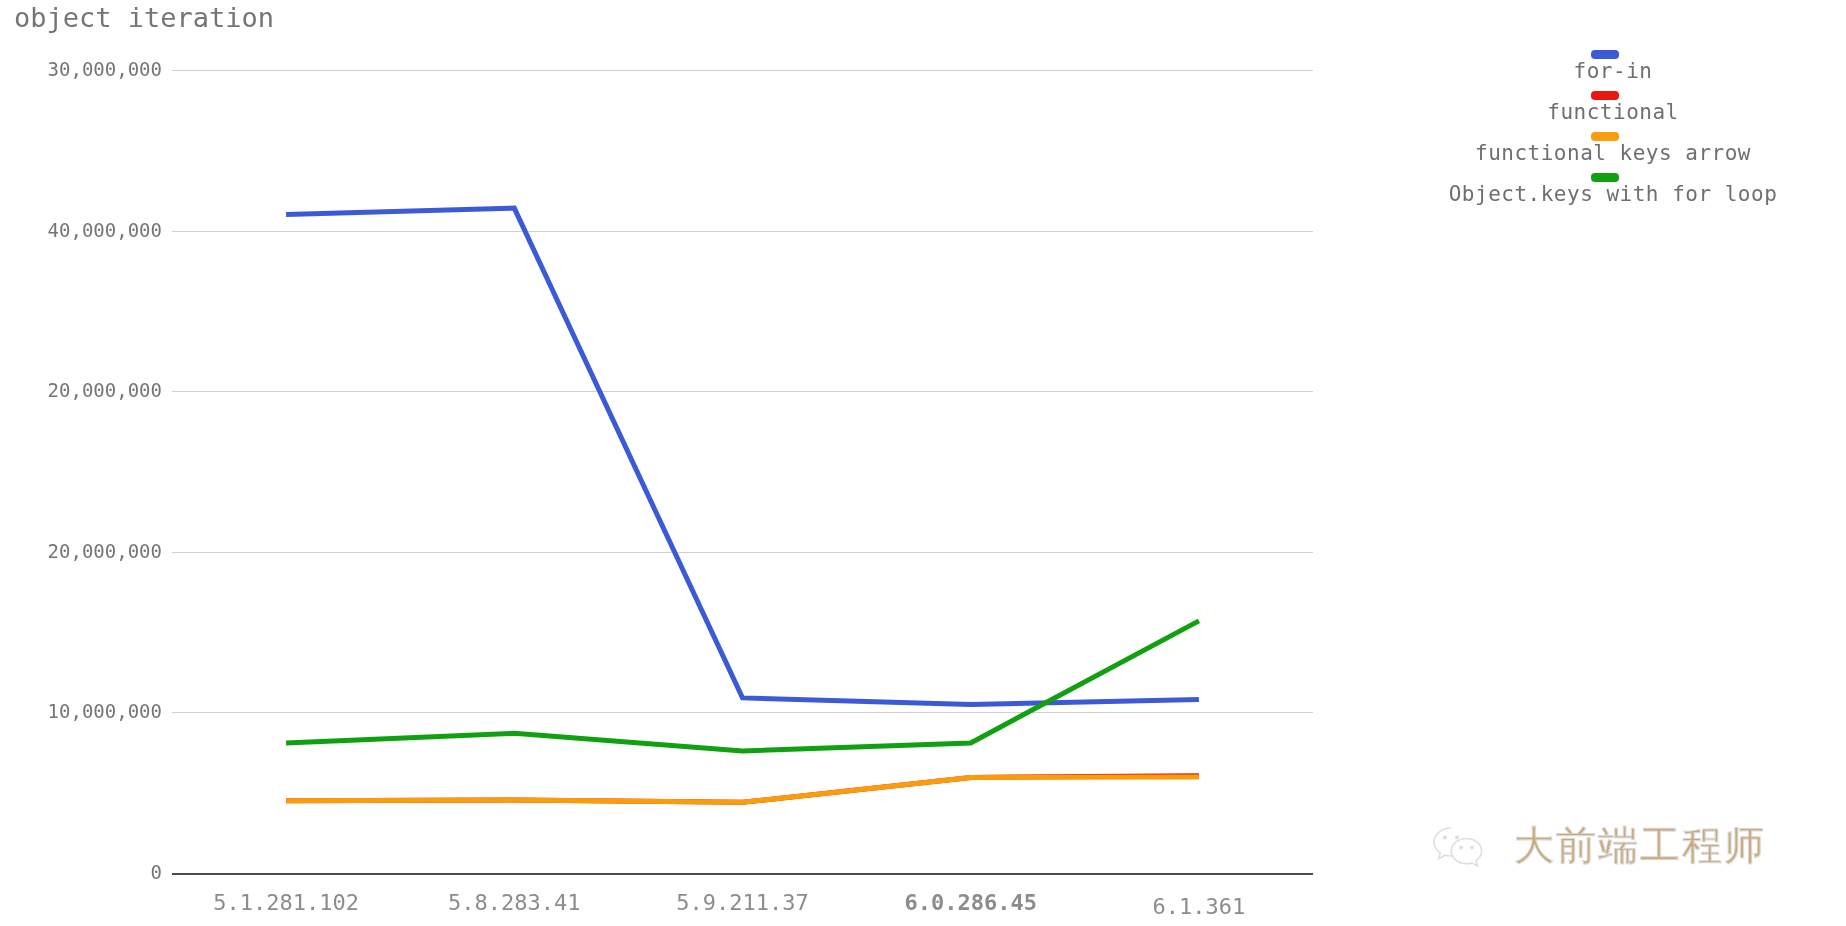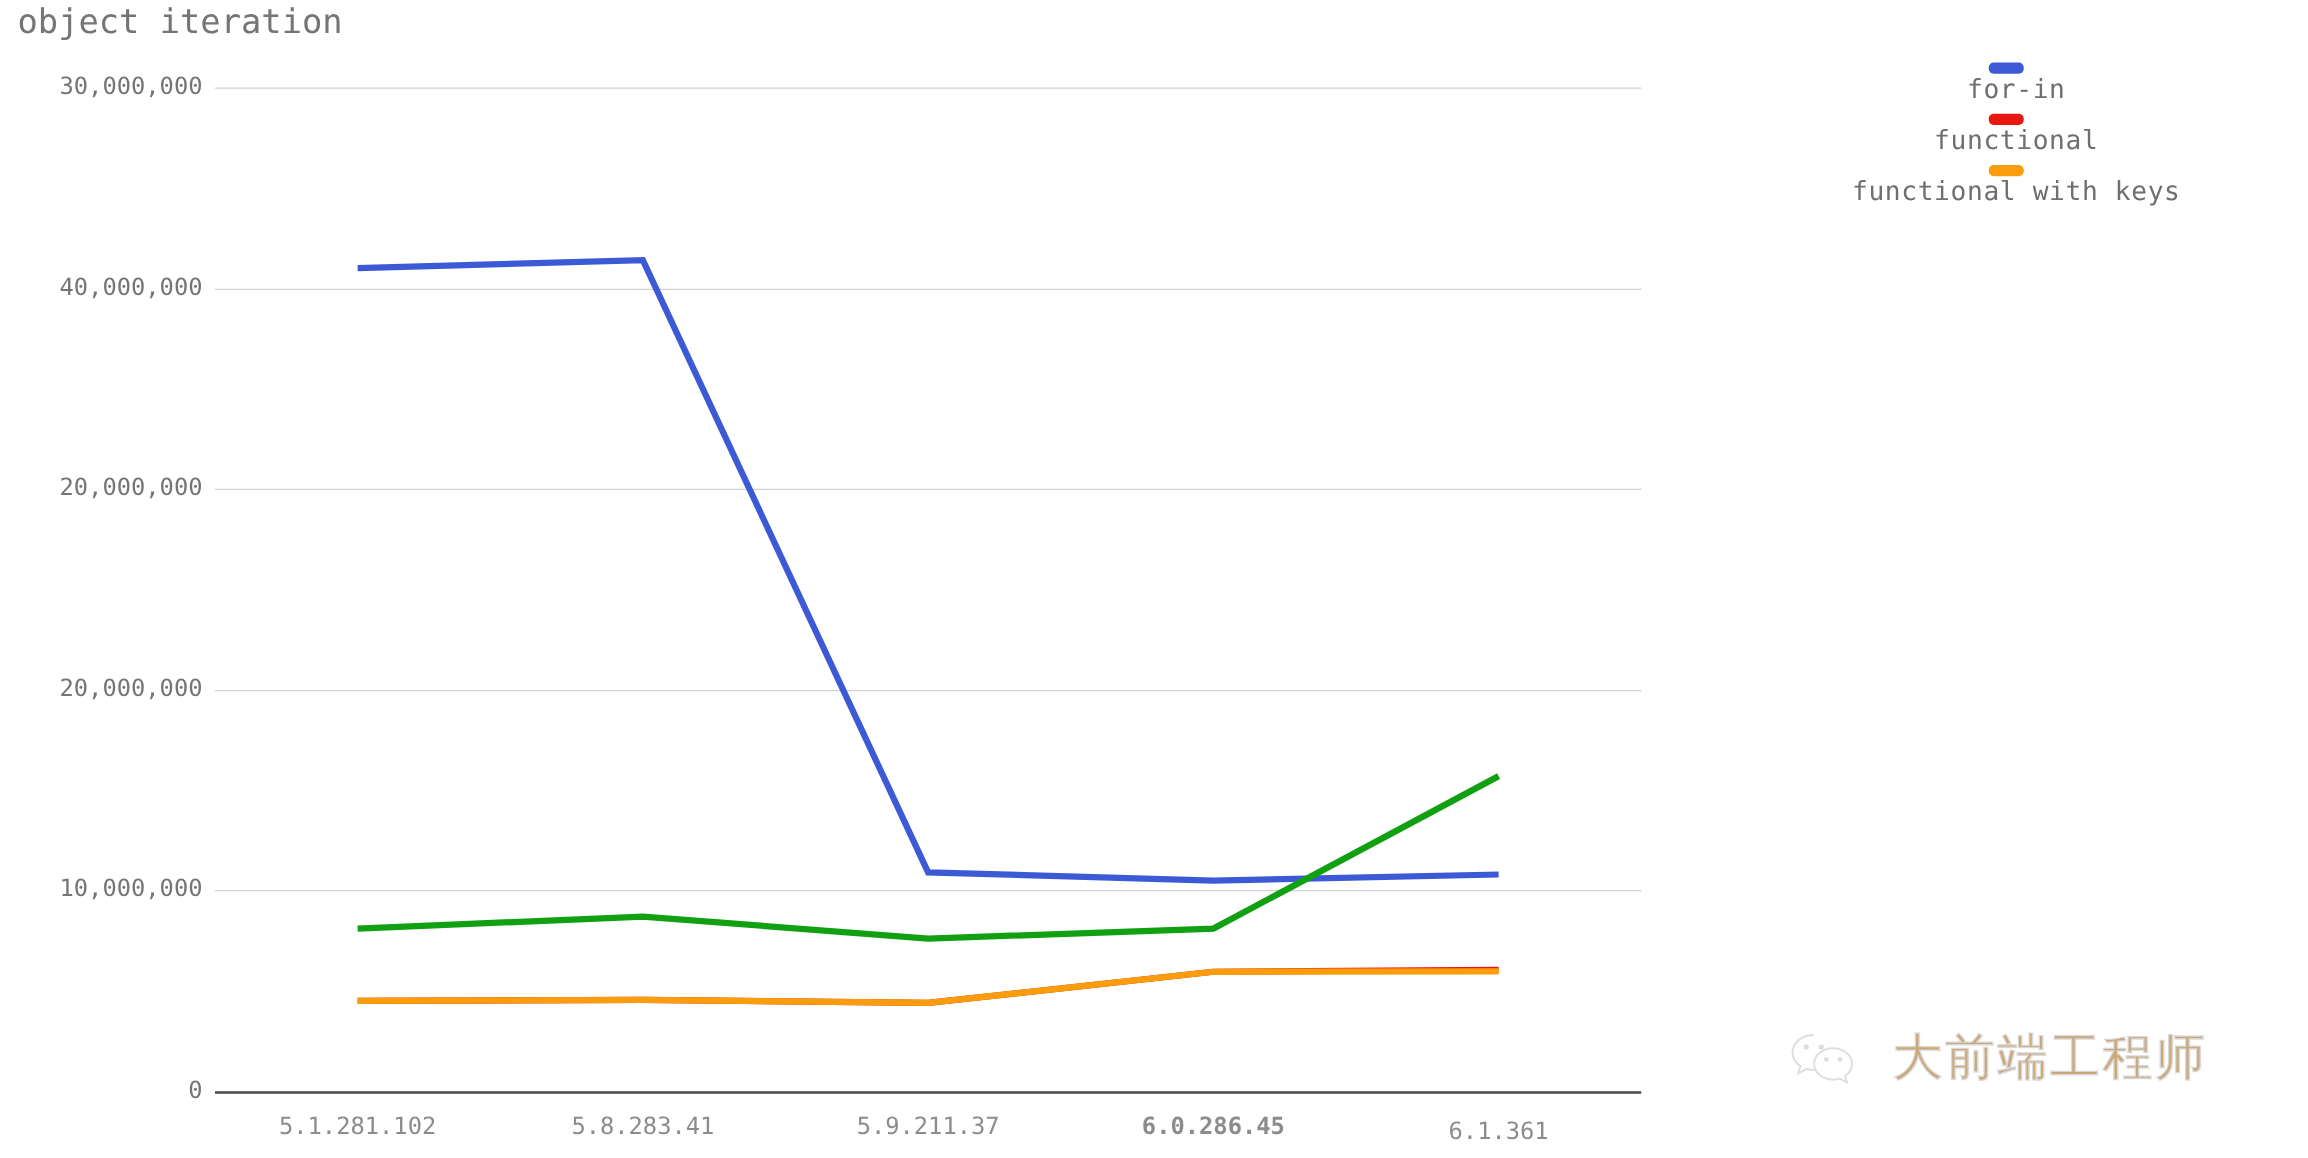--- a/index.html
+++ b/index.html
@@ -64,21 +64,21 @@
   }
   .axis-x {
     position: absolute;
     left: 172px;
     width: 1141px;
     height: 2px;
     background: #4a4a4a;
   }
   .xtick-label {
     position: absolute;
-    font-size: 19px;
+    font-size: 22px;
     color: #8c8c8c;
     text-align: center;
     white-space: nowrap;
     font-family: "DejaVu Sans Mono", "Liberation Mono", monospace;
     transform: translateX(-50%);
   }
   svg.lines {
     position: absolute;
     left: 0;
     top: 0;
@@ -188,21 +188,25 @@
       <div class="legend-row">
         <span class="legend-swatch" style="background: rgb(60, 90, 214);"></span>
         <span class="legend-label">for-in</span>
       </div>
       <div class="legend-row">
         <span class="legend-swatch" style="background: rgb(232, 23, 15);"></span>
         <span class="legend-label">functional</span>
       </div>
       <div class="legend-row">
         <span class="legend-swatch" style="background: rgb(249, 157, 13);"></span>
-        <span class="legend-label">functional with keys</span>
+        <span class="legend-label">functional keys arrow</span>
+      </div>
+      <div class="legend-row">
+        <span class="legend-swatch" style="background: rgb(17, 160, 17);"></span>
+        <span class="legend-label">Object.keys with for loop</span>
       </div>
     </div>
 
   <div id="watermark">
     <svg width="54" height="44" viewBox="0 0 54 44">
       <g fill="none" stroke="#c4c4c4" stroke-width="1.6">
         <path d="M19 4C9.6 4 2 10.3 2 18c0 4.4 2.5 8.3 6.4 10.9L6.6 34.6l6.6-3.4c1.8.5 3.8.8 5.8.8h1.1"></path>
         <path d="M34.5 14.5c-8.4 0-15.2 5.6-15.2 12.6S26.1 39.7 34.5 39.7c1.8 0 3.6-.3 5.2-.8l5.9 3-1.6-5.1c3.4-2.3 5.6-5.8 5.6-9.7 0-7-6.8-12.6-15.1-12.6z"></path>
       </g>
       <g fill="#c4c4c4">

